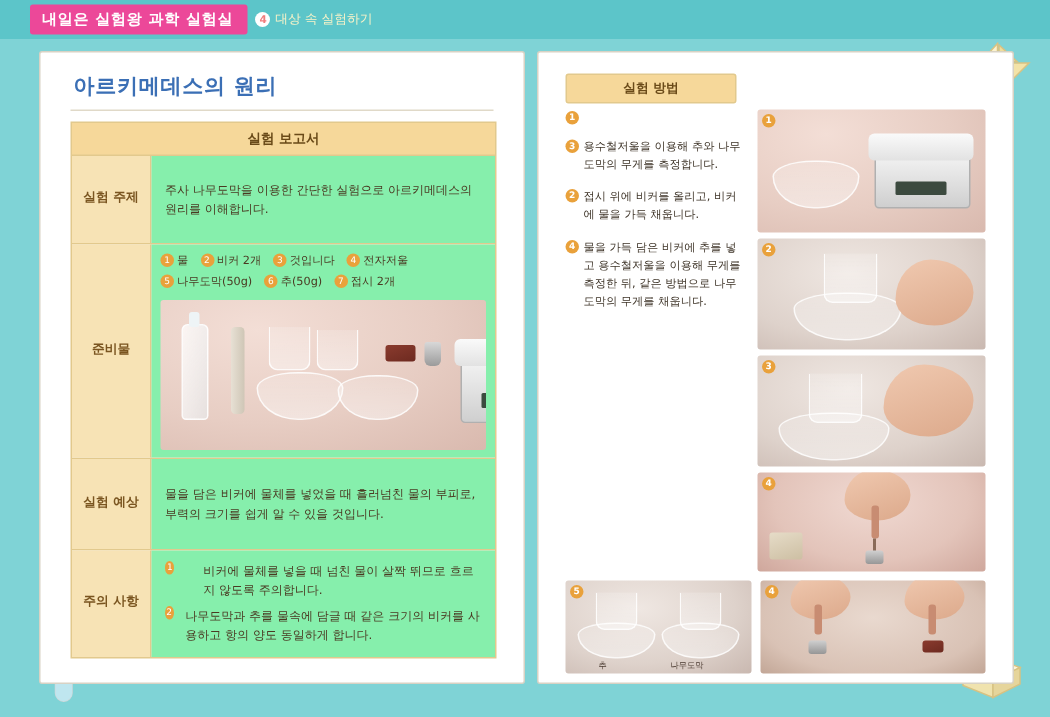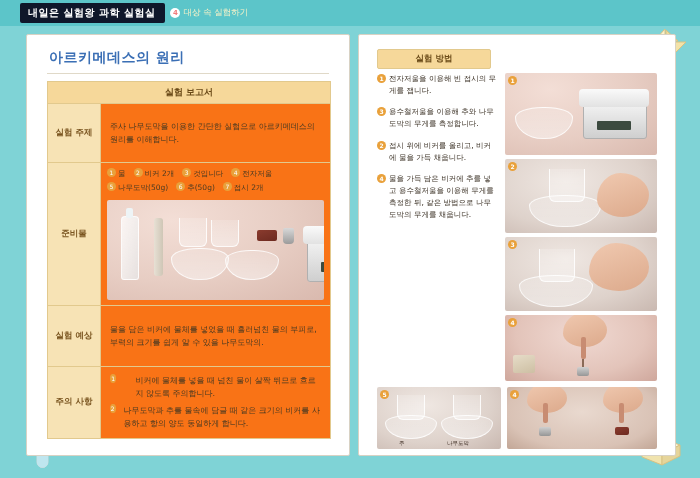--- a/index.html
+++ b/index.html
@@ -13,21 +13,21 @@
   
   .topbar{
     position:absolute;left:0;top:0;width:700px;height:26px;
     background:#5cc5c9;
   }
   .ribbon{
     position:absolute;left:20px;top:2px;height:22px;
     display:flex;align-items:center;gap:5px;
   }
   .ribbon-main{
-    background:#0f172a;color:#fff;font-size:10px;font-weight:bold;
+    background:#ec4899;color:#fff;font-size:10px;font-weight:bold;
     padding:3px 10px 3px 8px;border-radius:2px;
     letter-spacing:0.5px;
   }
   .ribbon-sub{
     color:#f9f3c8;font-size:8.5px;display:flex;align-items:center;gap:3px;
   }
   .circ{
     display:inline-block;width:10px;height:10px;border-radius:50%;
     background:#fff;color:#f07d7d;font-size:7px;line-height:10px;
     text-align:center;font-weight:bold;
@@ -57,21 +57,21 @@
   }
   .row{display:flex;border-bottom:1px solid #e2c98d;}
   .row:last-child{border-bottom:none;}
   .lbl{
     width:48px;min-width:48px;background:#f7e3b5;color:#7a5520;
     font-size:8.5px;font-weight:bold;display:flex;align-items:center;
     justify-content:center;text-align:center;line-height:1.4;
     border-right:1px solid #e2c98d;padding:4px 2px;
   }
   .cell{
-    flex:1;background:#f97316;padding:7px 9px;color:#4a3a22;
+    flex:1;background:#86efac;padding:7px 9px;color:#4a3a22;
     font-size:8px;line-height:1.65;
   }
   .cell.nopad{padding:5px 6px;}
   .num{
     display:inline-block;width:9px;height:9px;border-radius:50%;
     background:#e9a13b;color:#fff;font-size:6px;line-height:9px;
     text-align:center;margin-right:2px;vertical-align:1px;
   }
   .mat-list{display:flex;flex-wrap:wrap;gap:2px 8px;margin-bottom:5px;}
   .mat-list span.it{font-size:7.5px;white-space:nowrap;color:#4a3a22;}
@@ -213,21 +213,21 @@
 
           <div class="shape scale" style="left:200px;top:40px;width:66px;height:40px;"></div>
           <div class="shape scale-top" style="left:196px;top:26px;width:74px;height:18px;border-radius:4px;"></div>
           <div class="shape lcd" style="left:214px;top:62px;width:38px;height:10px;"></div>
         </div>
       </div>
     </div>
 
     <div class="row">
       <div class="lbl">실험 예상</div>
-      <div class="cell" style="min-height:46px;display:flex;align-items:center;">물을 담은 비커에 물체를 넣었을 때 흘러넘친 물의 부피로, 부력의 크기를 쉽게 알 수 있을 나무도막의.</div>
+      <div class="cell" style="min-height:46px;display:flex;align-items:center;">물을 담은 비커에 물체를 넣었을 때 흘러넘친 물의 부피로, 부력의 크기를 쉽게 알 수 있을 것입니다.</div>
     </div>
 
     <div class="row">
       <div class="lbl">주의 사항</div>
       <div class="cell" style="min-height:54px;">
         <div style="display:flex;gap:17px;margin-bottom:4px;">
           <span class="num">1</span>
           <span>비커에 물체를 넣을 때 넘친 물이 살짝 뛰므로 흐르지 않도록 주의합니다.</span>
         </div>
         <div style="display:flex;gap:6px;">
@@ -238,21 +238,20 @@
     </div>
   </div>
 </div>
 
 <div class="sheet page-right">
   <div class="proc-hdr">실험 방법</div>
 
   <div class="steps">
     <div class="step">
       <div class="n">1</div>
-      <div>전자저울을 이용해 빈 접시의 무게를 잽니다.</div>
     </div>
     <div class="step">
       <div class="n">3</div>
       <div>용수철저울을 이용해 추와 나무도막의 무게를 측정합니다.</div>
     </div>
     <div class="step">
       <div class="n">2</div>
       <div>접시 위에 비커를 올리고, 비커에 물을 가득 채웁니다.</div>
     </div>
     <div class="step">

